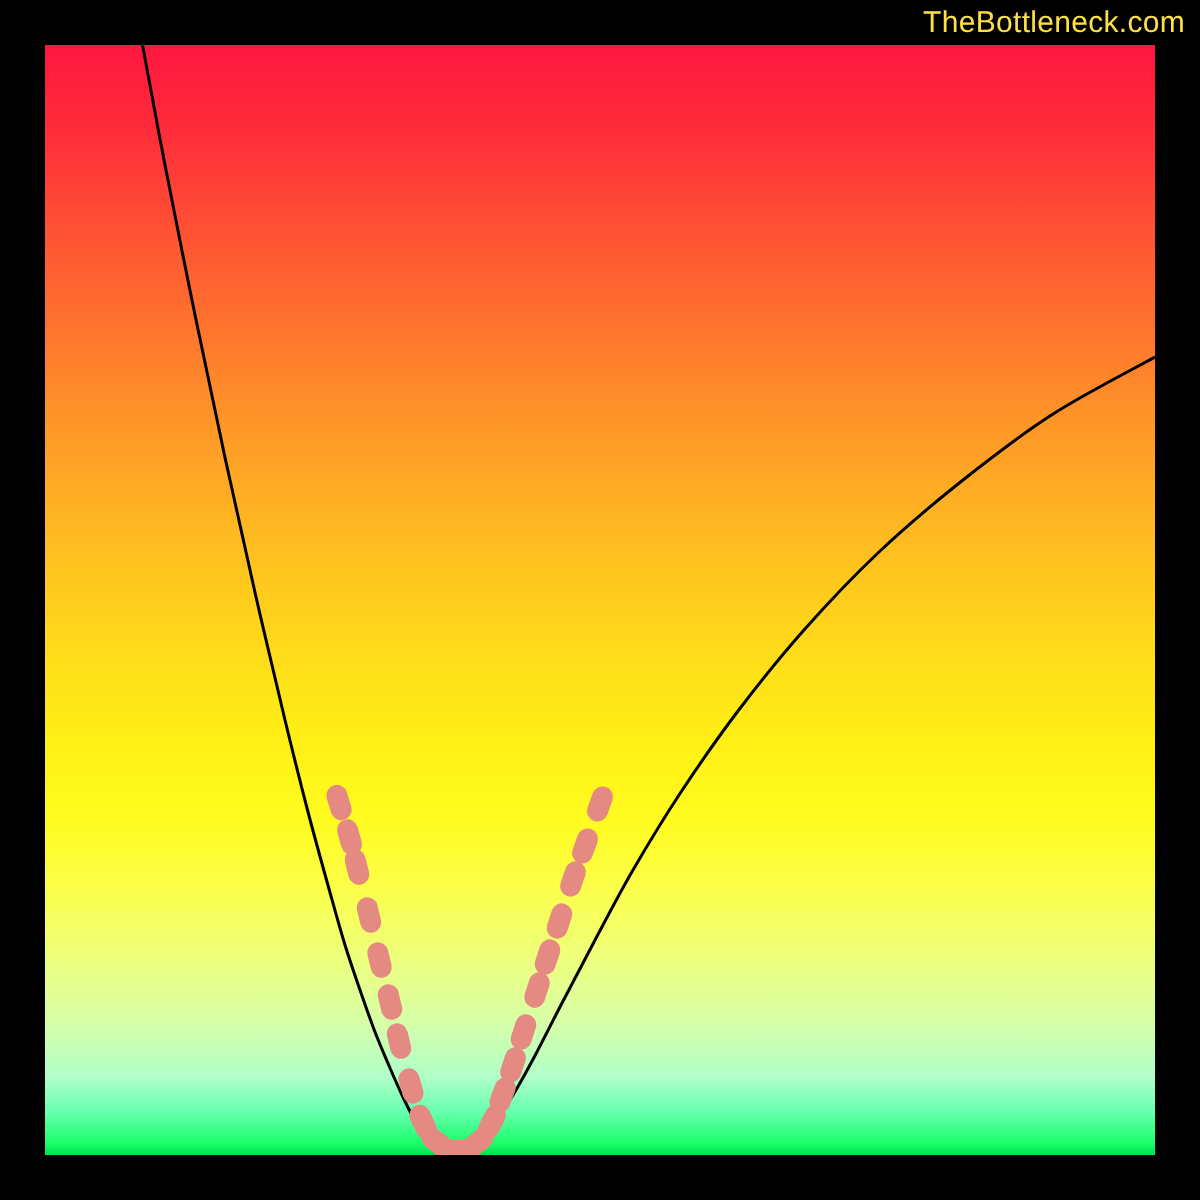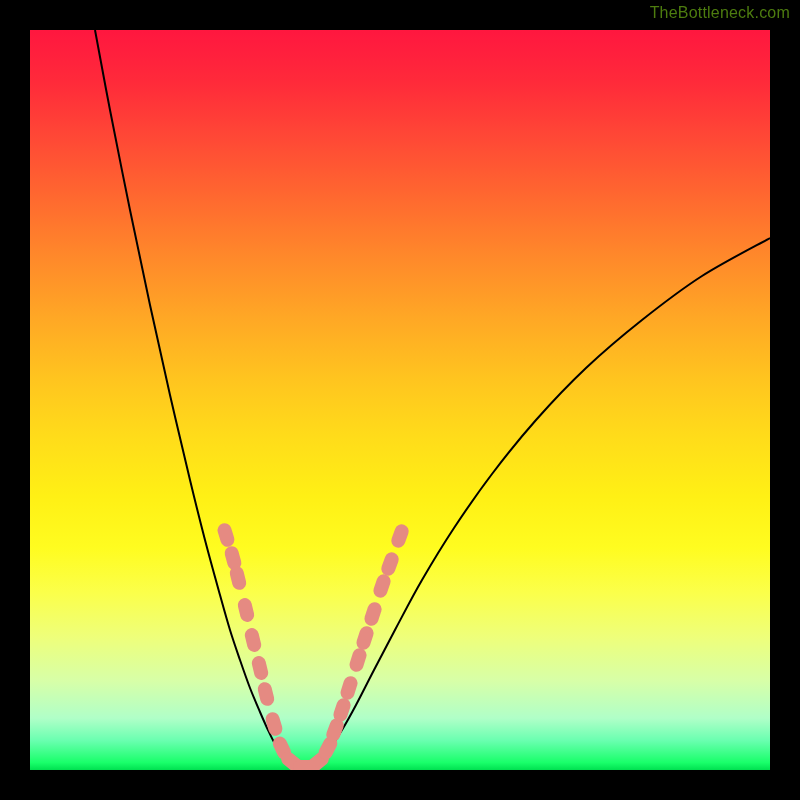--- a/index.html
+++ b/index.html
@@ -34,23 +34,23 @@
       #6affb0 96%,
       #19ff6a 99%,
       #00e050 100%
     );
     overflow: hidden;
   }
   .watermark {
     position: absolute;
     top: 4px;
     right: 10px;
-    color: #4d7c0f;
+    color: #fde047;
     font-family: Arial, Helvetica, sans-serif;
-    font-size: 16px;
+    font-size: 20px;
     font-weight: 500;
     letter-spacing: 0.2px;
     z-index: 10;
   }
   svg.curves {
     position: absolute;
     left: 0; top: 0;
     width: 740px; height: 740px;
   }
   .curve-line {

